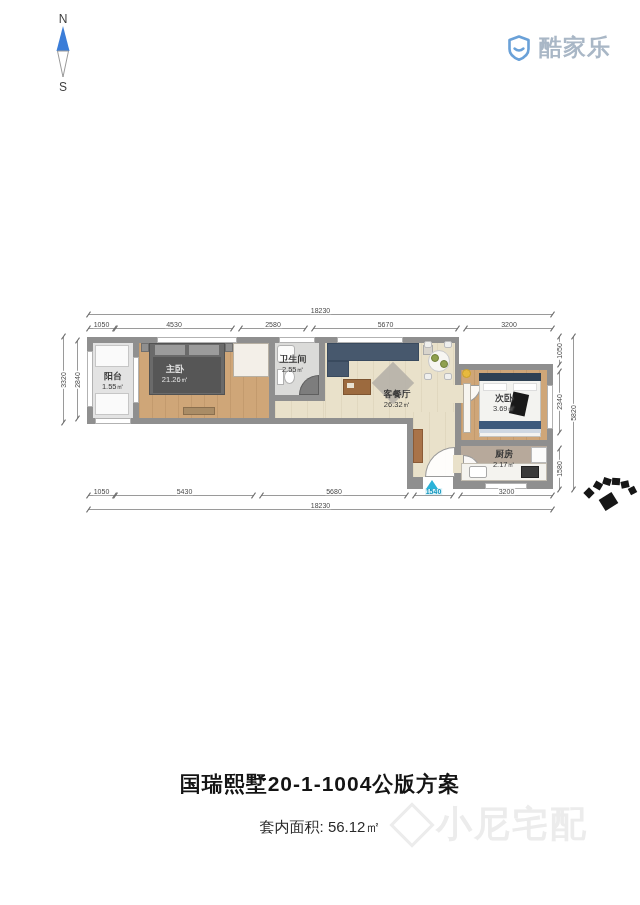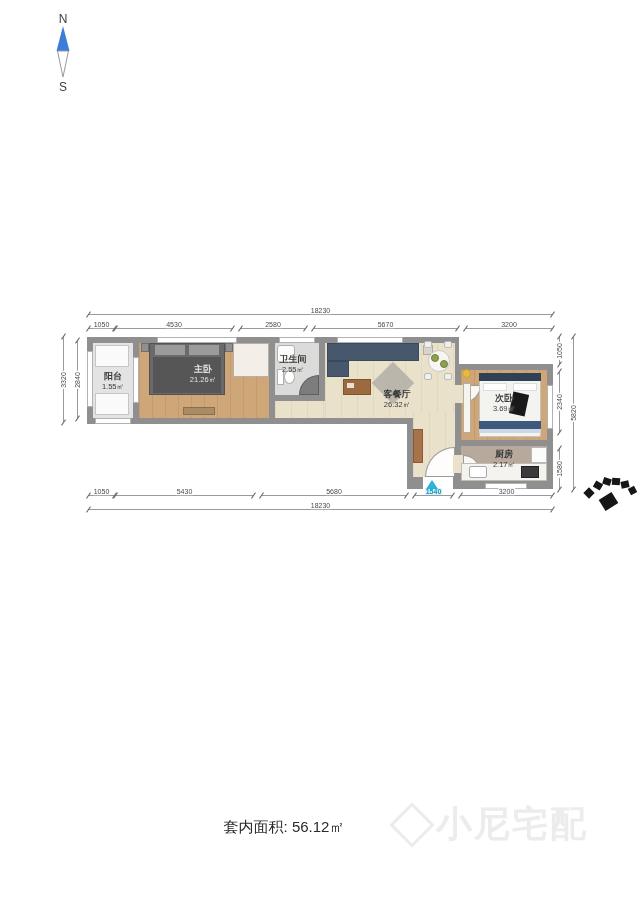--- a/index.html
+++ b/index.html
@@ -40,40 +40,47 @@
   .dsegv span{position:absolute;top:50%;left:0;transform:translate(-54%,-50%) rotate(-90deg);
               font-size:7px;color:#4a4a4a;background:#fff;padding:0 1px;white-space:nowrap;}
   .cyan span{color:#1397be;background:rgba(43,179,217,.18);font-weight:bold;}
   #entry-tri{position:absolute;width:0;height:0;border-left:6px solid transparent;
              border-right:6px solid transparent;border-bottom:9px solid #2bb3d9;}
   
   .sq{position:absolute;background:#161616;}
   
   #title{position:absolute;left:0;top:770px;width:640px;text-align:center;
          font-size:21px;font-weight:bold;color:#141414;letter-spacing:1px;z-index:5;}
-  #subtitle{position:absolute;left:0;top:818px;width:568px;text-align:center;
+  #subtitle{position:absolute;left:0;top:818px;width:640px;text-align:center;
             font-size:15px;color:#2a2a2a;z-index:5;}
   #wm{position:absolute;left:396px;top:800px;display:flex;align-items:center;gap:8px;z-index:1;}
   #wm .wm-ic{width:26px;height:26px;border:3px solid #ececec;transform:rotate(45deg);}
   #wm .wm-tx{font-size:36px;font-weight:bold;color:#ececec;letter-spacing:2px;}
 </style>
 </head>
 <body>
 
 <div id="page">
 
   <div id="compass">
     <div class="nl">N</div>
     <svg width="18" height="54" viewBox="0 0 18 54" style="display:block;margin:0 auto;">
       <polygon points="9,0 15.5,25 2.5,25" fill="#3b7dd8"></polygon>
       <polygon points="3.5,25 14.5,25 9,51" fill="#ffffff" stroke="#9a9a9a" stroke-width="1"></polygon>
     </svg>
     <div class="sl">S</div>
   </div>
 
+  <div id="logo">
+    <svg width="26" height="26" viewBox="0 0 26 26">
+      <path d="M13 1.5 L22.5 5 V14 Q22.5 21 13 24.8 Q3.5 21 3.5 14 V5 Z" fill="none" stroke="#6aa1d8" stroke-width="2.6" stroke-linejoin="round"></path>
+      <path d="M8.5 13.5 Q13 17.5 17.5 13.5" fill="none" stroke="#6aa1d8" stroke-width="2.4" stroke-linecap="round"></path>
+    </svg>
+    <span class="brand">酷家乐</span>
+  </div>
 
   <div id="plan">
 
     <div class="wall" style="left:0;top:0;width:372px;height:87px;"></div>
     <div class="wall" style="left:368px;top:27px;width:98px;height:125px;"></div>
     <div class="wall" style="left:320px;top:75px;width:58px;height:77px;"></div>
 
     <div class="floor btile" style="left:6px;top:6px;width:40px;height:75px;"></div>
     <div class="floor wood" style="left:52px;top:6px;width:130px;height:75px;"></div>
     <div class="floor tile" style="left:188px;top:6px;width:44px;height:52px;"></div>
@@ -144,21 +151,21 @@
 
     <div class="furn" style="left:444px;top:110px;width:16px;height:16px;background:#fbfbfa;border:1px solid #b9b9b9;"></div>
     <div class="furn" style="left:374px;top:126px;width:86px;height:18px;background:#f4f3ef;border:1px solid #c2bcb0;"></div>
     <div class="furn" style="left:382px;top:129px;width:18px;height:12px;background:#fff;border:1px solid #a8a8a8;border-radius:2px;"></div>
     <div class="furn" style="left:434px;top:129px;width:18px;height:12px;background:#3a3a3a;border:1px solid #222;"></div>
 
     <div class="rlabel" style="left:26px;top:44px;">
       <span class="nm">阳台</span>
       <span class="ar">1.55㎡</span>
     </div>
-    <div class="rlabel light" style="left:116px;top:37px;">
+    <div class="rlabel light" style="left:88px;top:37px;">
       <span class="nm">主卧</span>
       <span class="ar">21.26㎡</span>
     </div>
     <div class="rlabel" style="left:206px;top:27px;">
       <span class="nm">卫生间</span>
       <span class="ar">2.55㎡</span>
     </div>
     <div class="rlabel" style="left:310px;top:62px;">
       <span class="nm">客餐厅</span>
       <span class="ar">26.32㎡</span>
@@ -278,15 +285,16 @@
     <div class="sq" style="left:612px;top:478px;width:8px;height:7px;transform:rotate(5deg);"></div>
     <div class="sq" style="left:621px;top:481px;width:8px;height:7px;transform:rotate(-12deg);"></div>
     <div class="sq" style="left:629px;top:487px;width:7px;height:7px;transform:rotate(-28deg);"></div>
     <div class="sq" style="left:601px;top:495px;width:15px;height:13px;transform:rotate(-32deg);"></div>
   </div>
 
   <div id="wm">
     <div class="wm-ic"></div>
     <div class="wm-tx">小尼宅配</div>
   </div>
+  <div id="title">国瑞熙墅20-1-1004公版方案</div>
   <div id="subtitle">套内面积: 56.12㎡</div>
 
 </div>
 
 </body></html>

